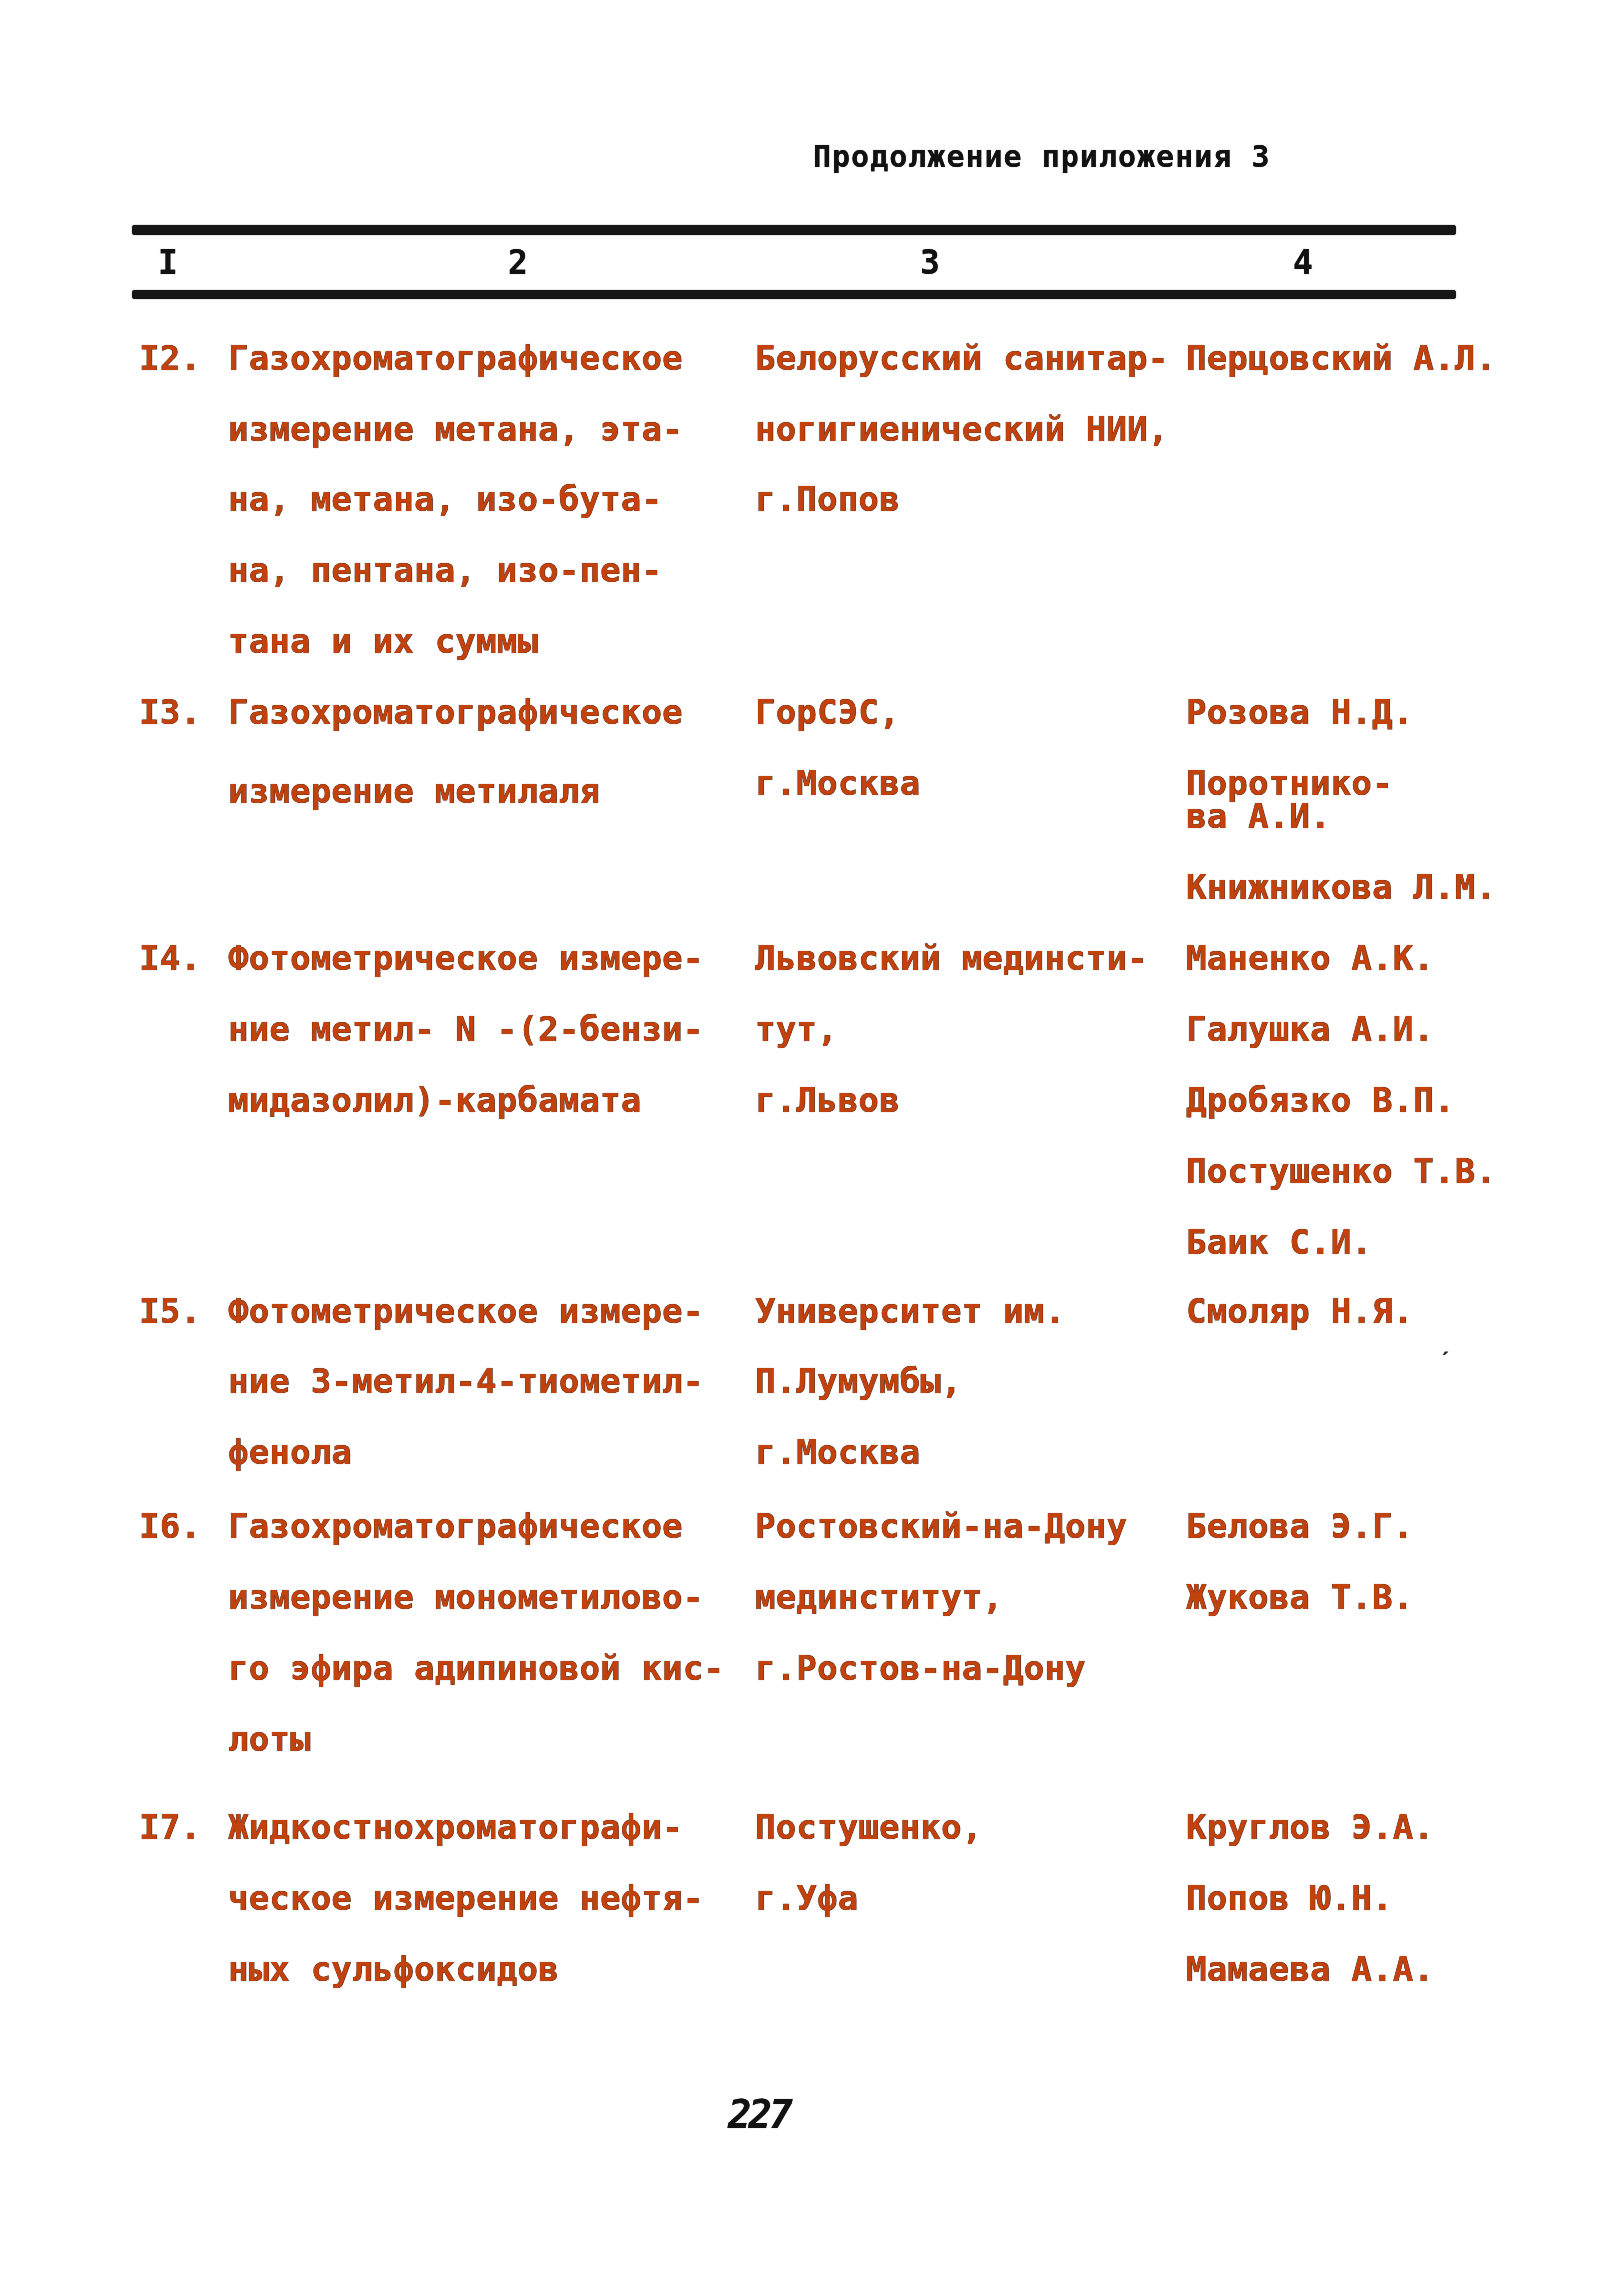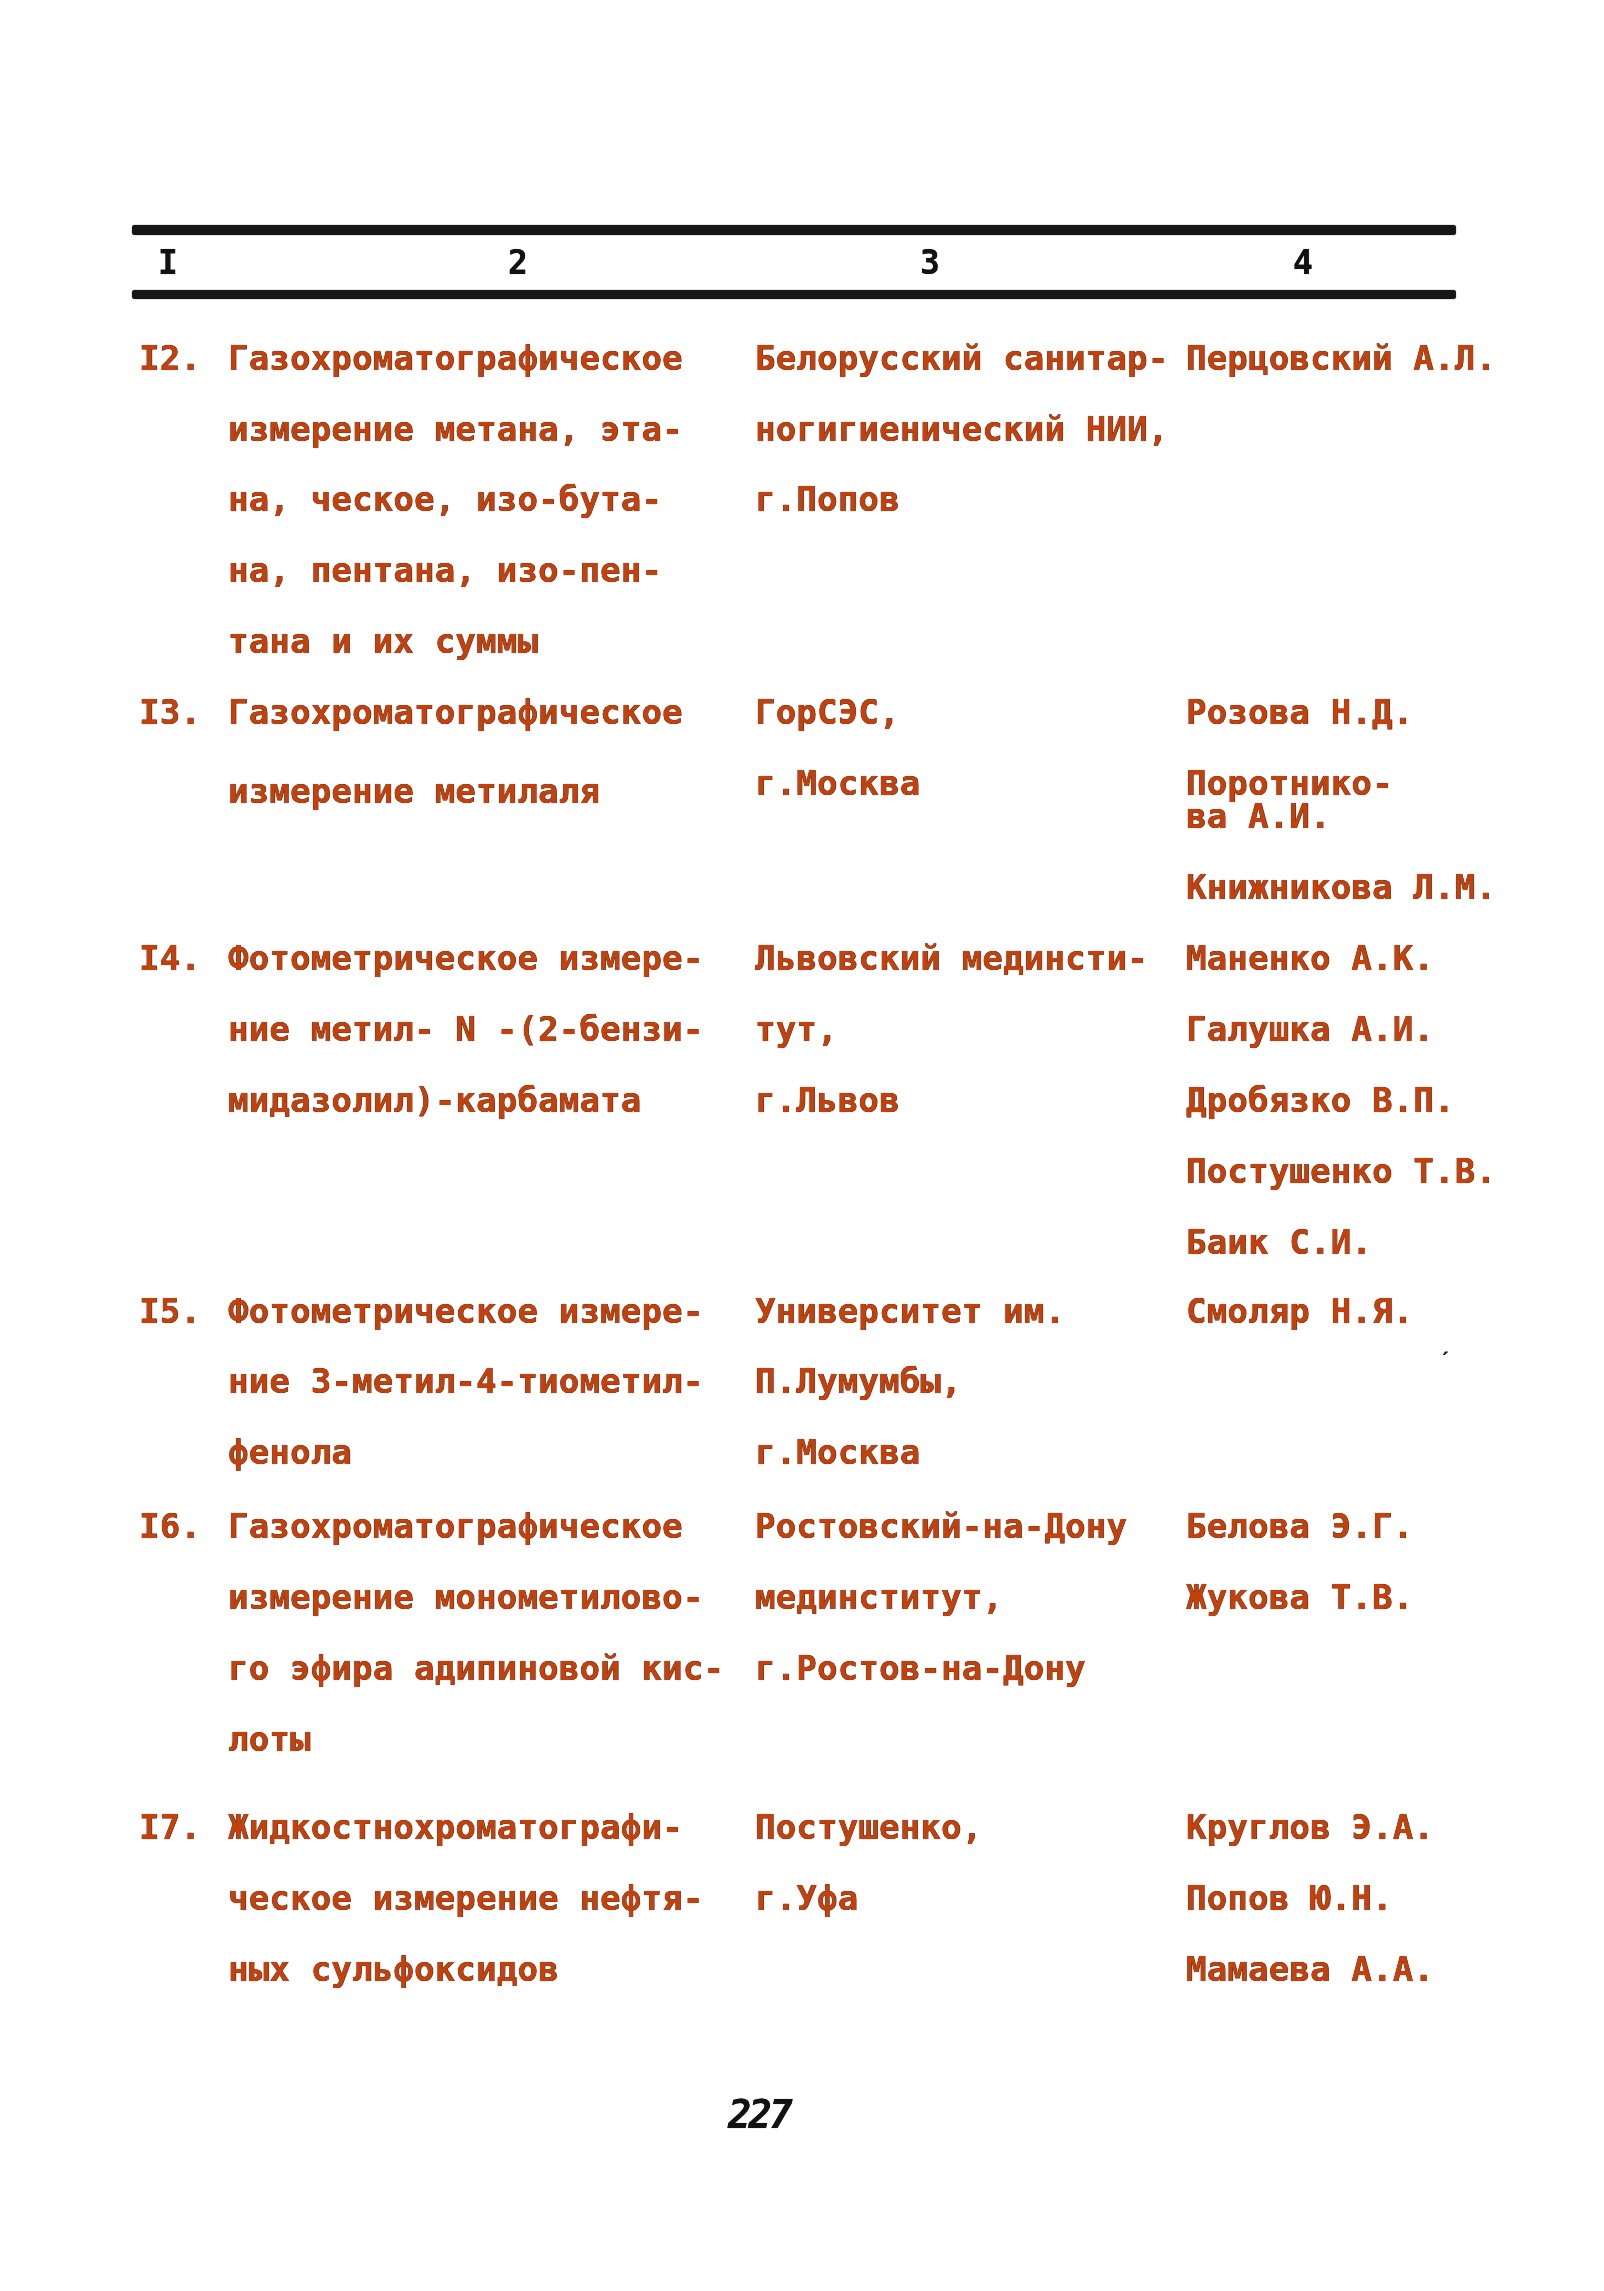--- a/index.html
+++ b/index.html
@@ -60,35 +60,36 @@
     left:1438px;top:1347px;
     font-size:25px;font-weight:700;
     color:#222;
   }
 </style>
 </head>
 <body>
 
 <div class="page">
 
+  <div class="title">Продолжение приложения 3</div>
 
   <div class="rule rule-top"></div>
 
   <span class="colhead ch-1">I</span>
   <span class="colhead ch-2">2</span>
   <span class="colhead ch-3">3</span>
   <span class="colhead ch-4">4</span>
 
   <div class="rule rule-mid"></div>
 
   <div id="table-body">
       <span class="t" style="left: 139px; top: 338px;">I2.</span>
       <span class="t" style="left: 228px; top: 338px;">Газохроматографическое</span>
       <span class="t" style="left: 228px; top: 409px;">измерение метана, эта-</span>
-      <span class="t" style="left: 228px; top: 479px;">на, ческое, изо-бута-</span>
+      <span class="t" style="left: 228px; top: 479px;">на, метана, изо-бута-</span>
       <span class="t" style="left: 228px; top: 550px;">на, пентана, изо-пен-</span>
       <span class="t" style="left: 228px; top: 621px;">тана и их суммы</span>
       <span class="t" style="left: 755px; top: 338px;">Белорусский санитар-</span>
       <span class="t" style="left: 755px; top: 409px;">ногигиенический НИИ,</span>
       <span class="t" style="left: 755px; top: 479px;">г.Попов</span>
       <span class="t" style="left: 1186px; top: 338px;">Перцовский А.Л.</span>
       <span class="t" style="left: 139px; top: 692px;">I3.</span>
       <span class="t" style="left: 228px; top: 692px;">Газохроматографическое</span>
       <span class="t" style="left: 228px; top: 763px; margin-top: 8px;">измерение метилаля</span>
       <span class="t" style="left: 755px; top: 692px;">ГорСЭС,</span>

